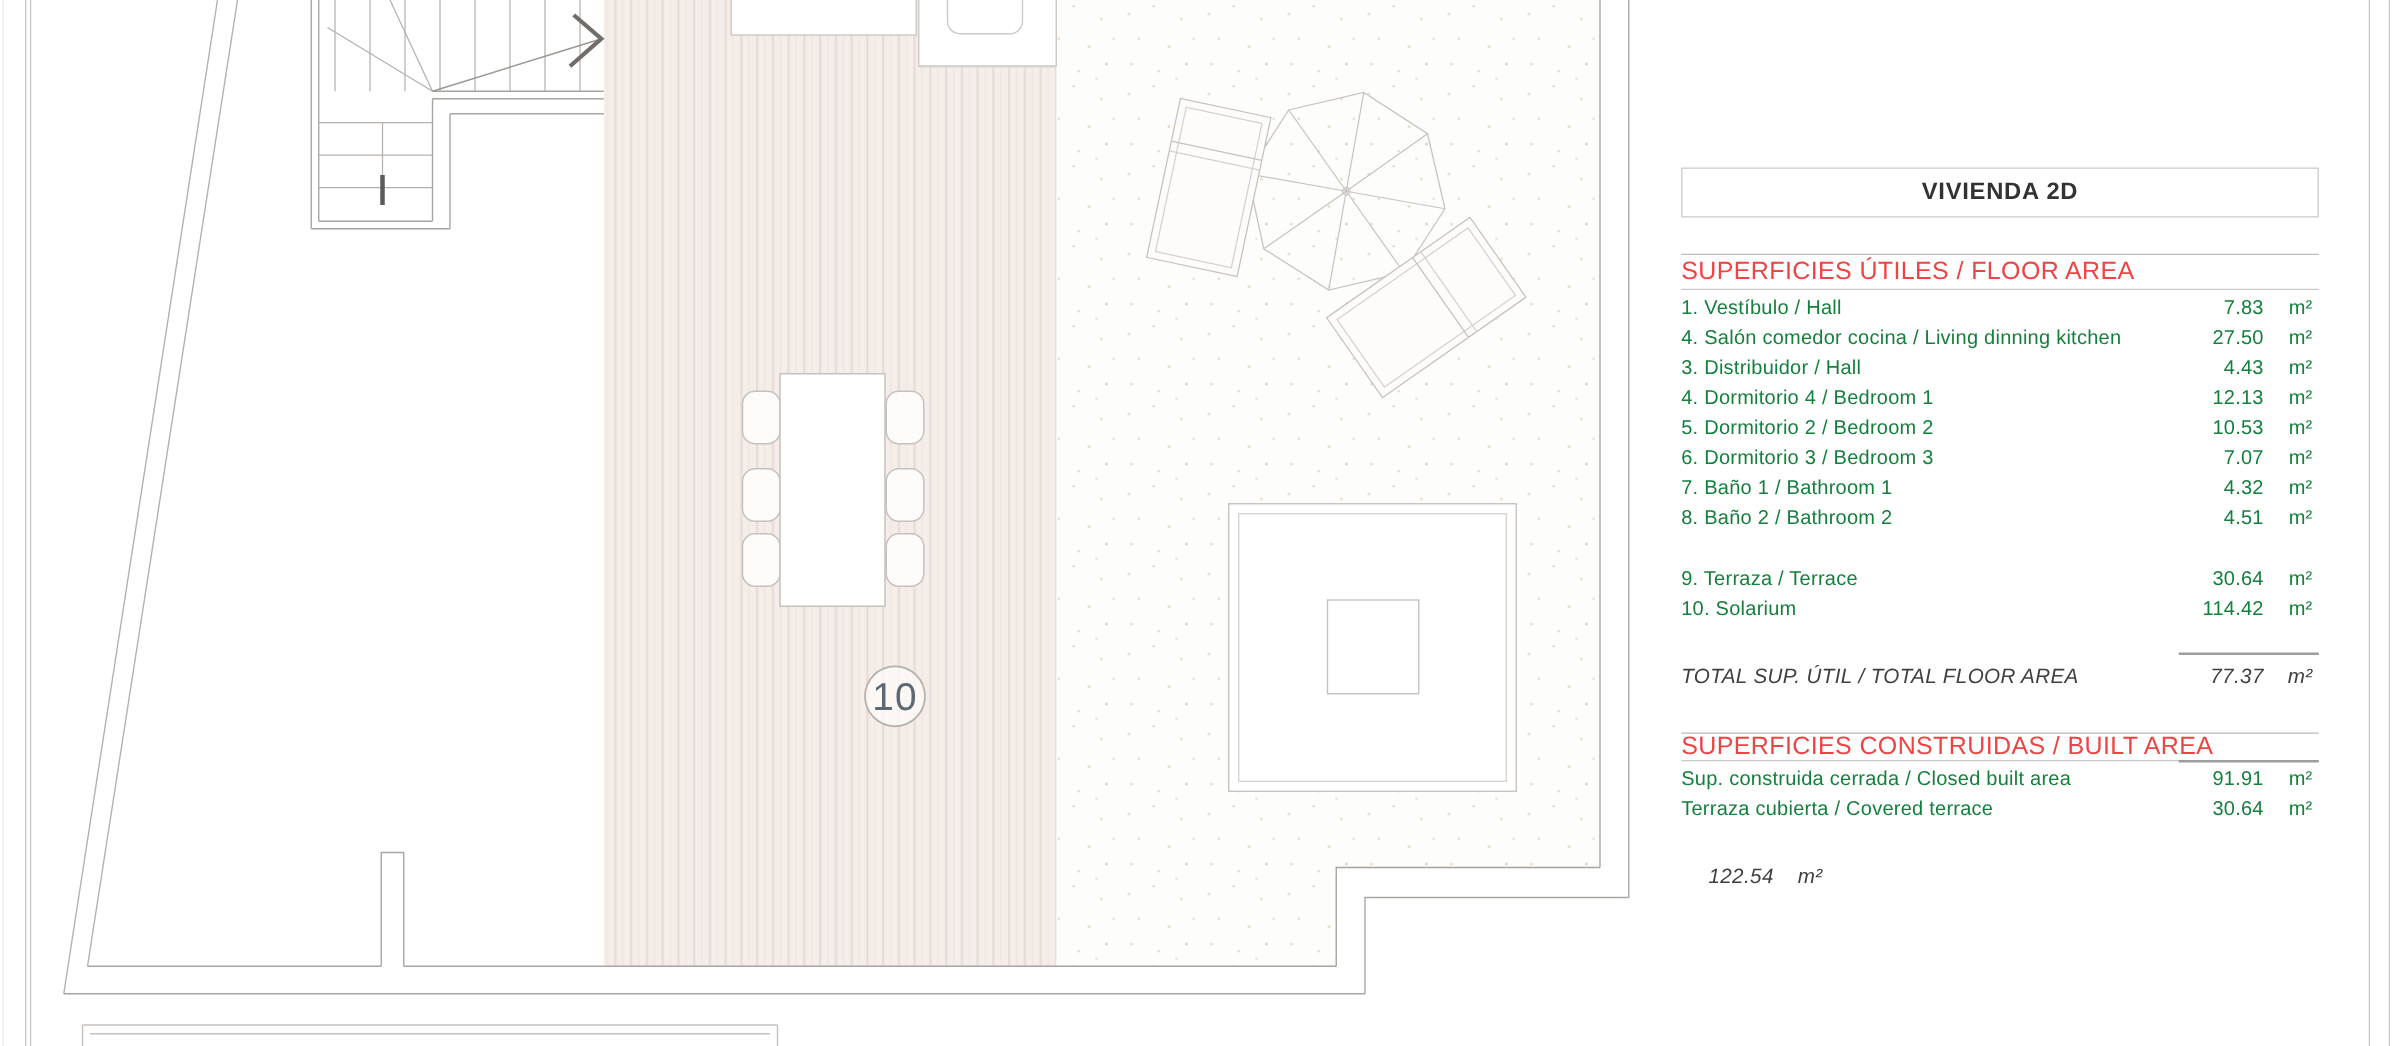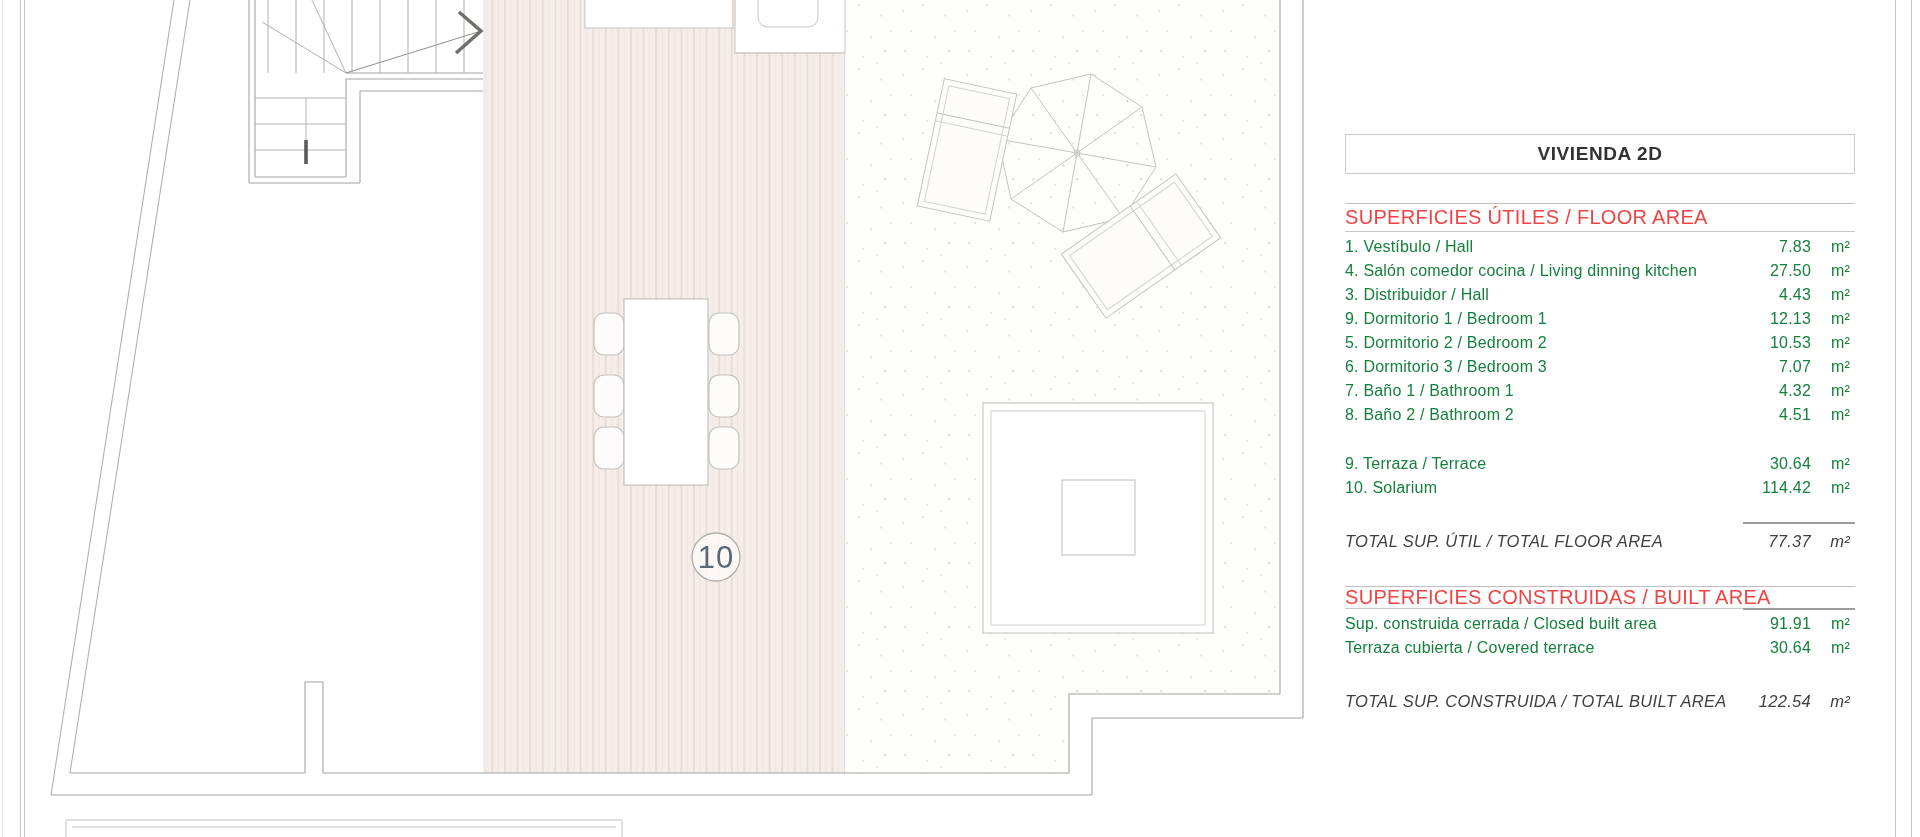--- a/index.html
+++ b/index.html
@@ -210,21 +210,21 @@
         <span class="lbl">4. Salón comedor cocina / Living dinning kitchen</span>
         <span class="val">27.50</span>
         <span class="unit">m²</span>
       </div>
       <div class="row">
         <span class="lbl">3. Distribuidor / Hall</span>
         <span class="val">4.43</span>
         <span class="unit">m²</span>
       </div>
       <div class="row">
-        <span class="lbl">9. Dormitorio 1 / Bedroom 1</span>
+        <span class="lbl">4. Dormitorio 4 / Bedroom 1</span>
         <span class="val">12.13</span>
         <span class="unit">m²</span>
       </div>
       <div class="row">
         <span class="lbl">5. Dormitorio 2 / Bedroom 2</span>
         <span class="val">10.53</span>
         <span class="unit">m²</span>
       </div>
       <div class="row">
         <span class="lbl">6. Dormitorio 3 / Bedroom 3</span>
@@ -274,19 +274,18 @@
         <span class="unit">m²</span>
       </div>
       <div class="row">
         <span class="lbl">Terraza cubierta / Covered terrace</span>
         <span class="val">30.64</span>
         <span class="unit">m²</span>
       </div>
     </div>
 
     <div class="total-row tr2">
-      <span class="lbl">TOTAL SUP. CONSTRUIDA /  TOTAL BUILT AREA</span>
       <span class="val">122.54</span>
       <span class="unit">m²</span>
     </div>
 
   </div>
 </div>
 
 </body></html>

